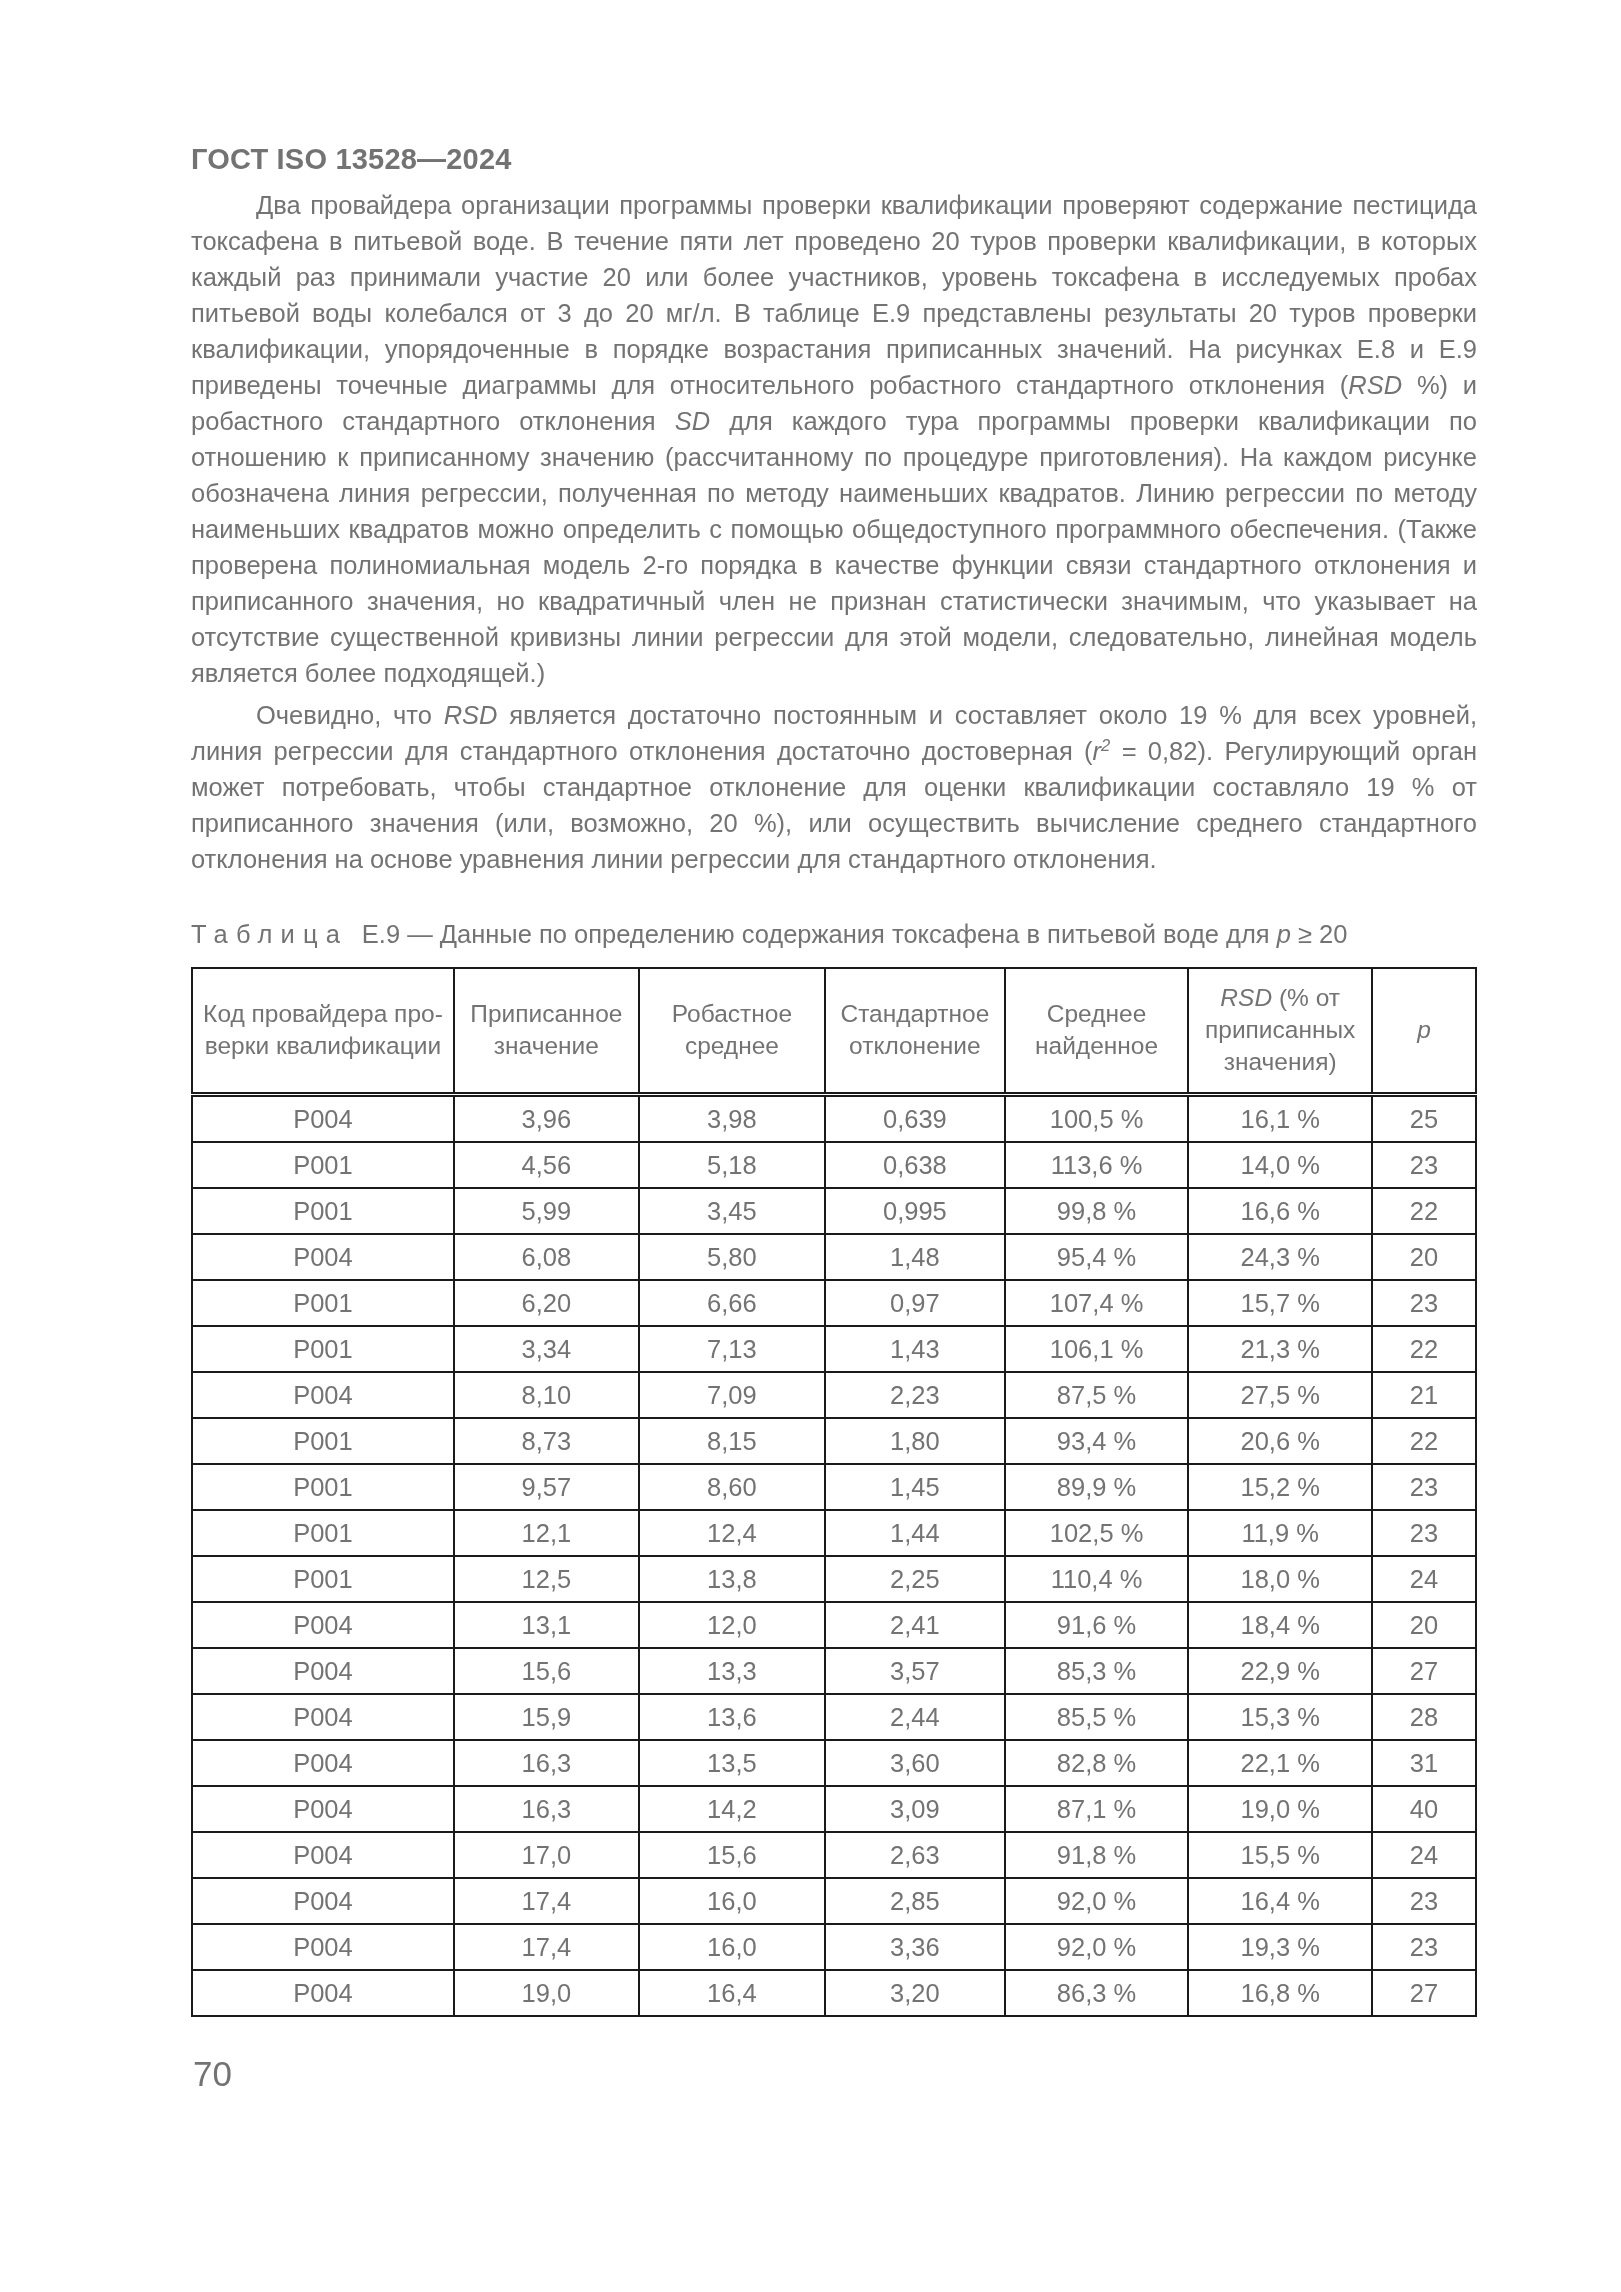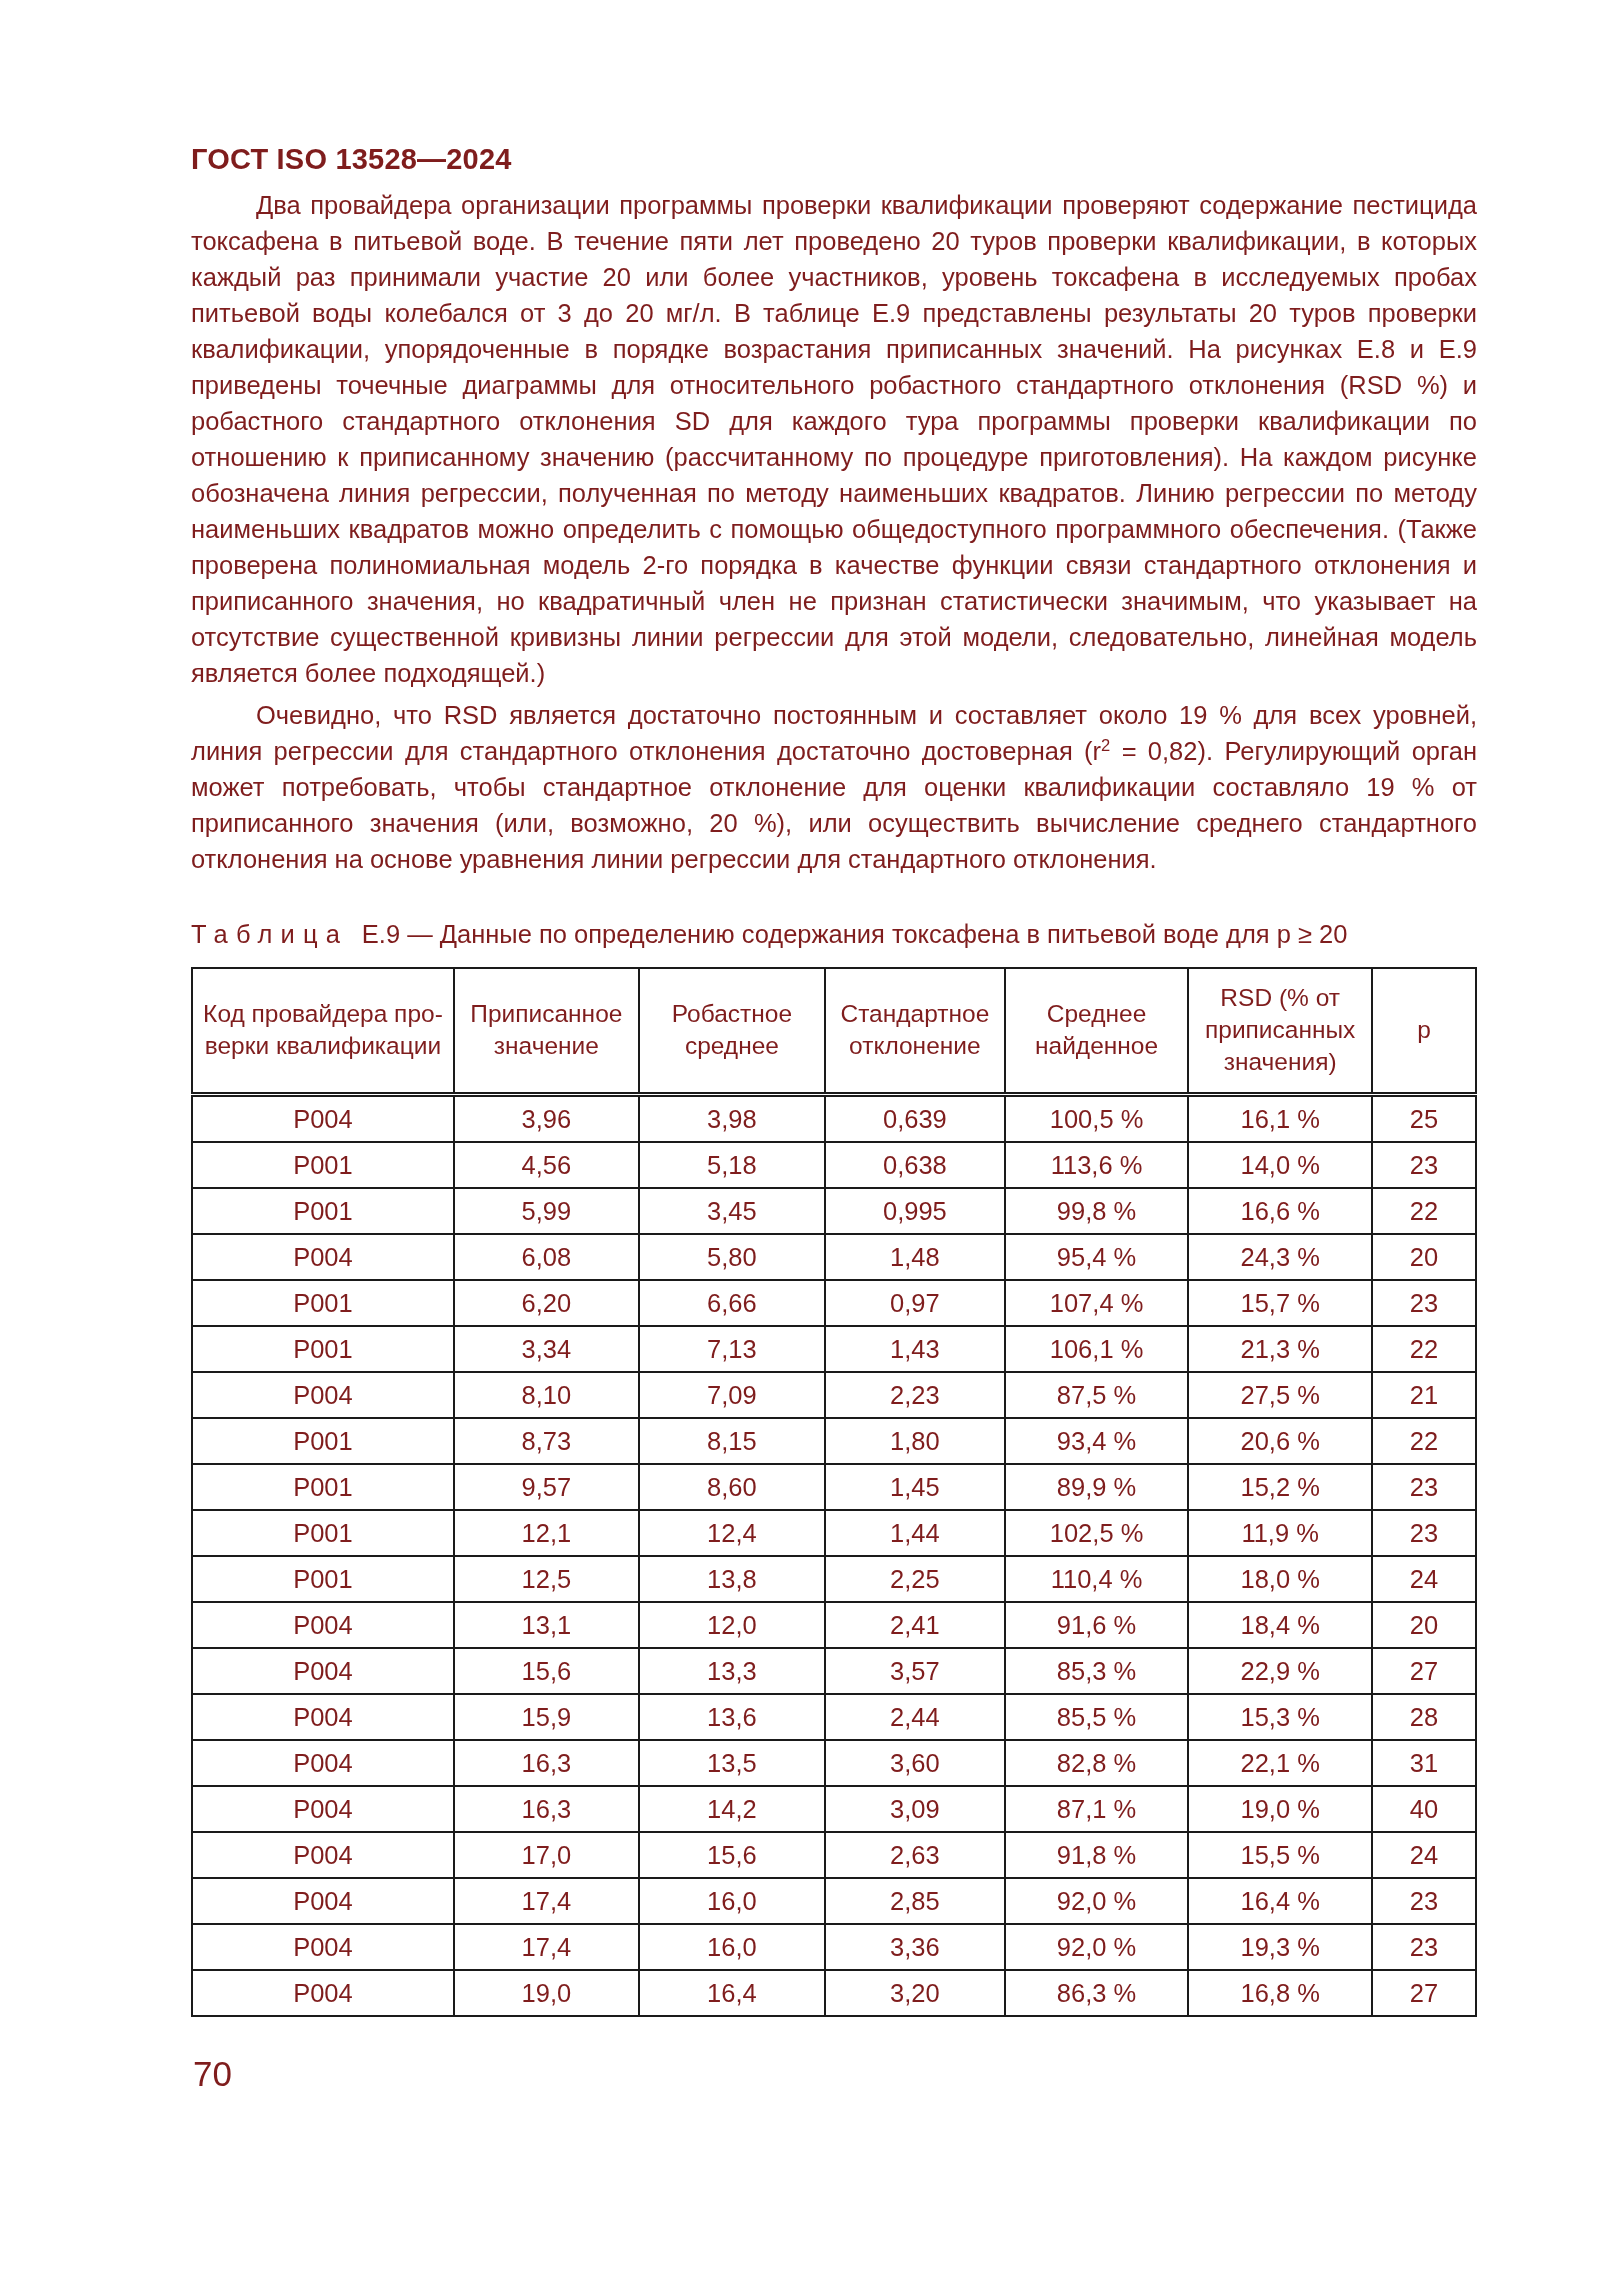--- a/index.html
+++ b/index.html
@@ -2,21 +2,21 @@
 <html><head>
 <meta charset="utf-8">
 <style>
   html, body { margin: 0; padding: 0; background: #e8e8e8; }
   .page {
     position: relative;
     width: 1621px;
     height: 2293px;
     background: #ffffff;
     font-family: "Liberation Sans", sans-serif;
-    color: #7f1d1d;
+    color: #737373;
     overflow: hidden;
   }
   .content {
     position: absolute;
     left: 191px;
     top: 142px;
     width: 1286px;
   }
   .running-head {
     font-size: 29px;
@@ -35,21 +35,21 @@
   .section-heading .normal { font-weight: normal; }
   .body-par {
     margin: 5.9px 0 0 0;
     font-size: 25.5px;
     line-height: 36px;
     text-align: justify;
     text-indent: 65px;
     hyphens: none;
   }
   .body-par.first { margin-top: 9.8px; }
-  .italic { }
+  .italic { font-style: italic; }
   sup { font-size: 0.65em; line-height: 0; }
   .table-caption {
     margin: 41px 0 16px 0;
     font-size: 25.5px;
     line-height: 33px;
     text-align: left;
   }
   .table-caption .spaced { letter-spacing: 0.32em; margin-right: 13.7px; }
   table.e9 {
     margin-top: 15.7px;

